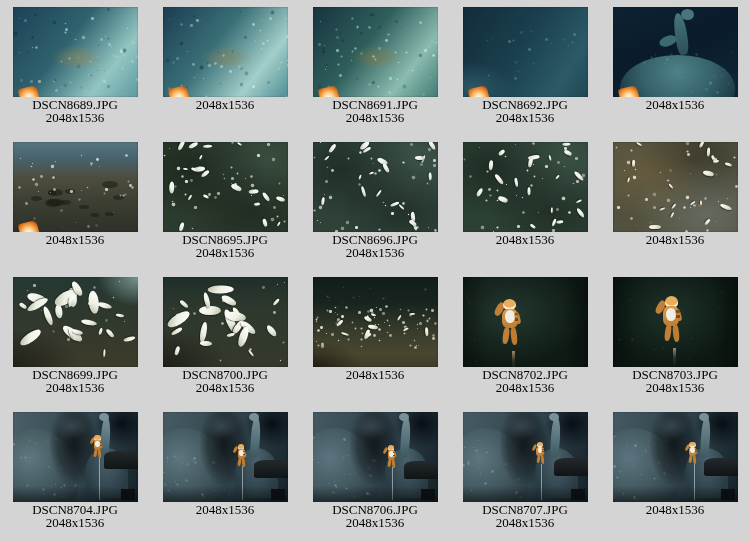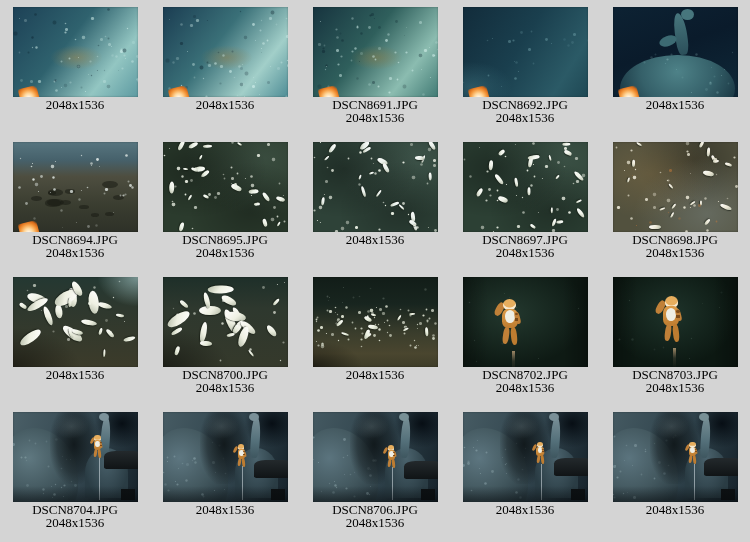--- a/index.html
+++ b/index.html
@@ -25,20 +25,21 @@
 <div class="page">
   <div class="grid" id="grid">
   <figure class="cell">
     <div class="thumb" style="background: linear-gradient(128deg, rgb(29, 65, 86) 0%, rgb(47, 98, 110) 42%, rgb(147, 198, 194) 75%, rgb(93, 154, 161) 100%);">
           <div class="art" style="left: 30%; top: 42%; width: 42%; height: 28%; background: radial-gradient(rgba(155, 133, 78, 0.5), transparent 70%);"></div>
           <div class="art" style="left: 0px; top: 0px; width: 1px; height: 1px; border-radius: 50%; background: transparent; box-shadow: rgba(214, 242, 238, 0.2) 6px 45px 0px 0.4px, rgba(214, 242, 238, 0.38) 108px 42px 0px 0.6px, rgba(214, 242, 238, 0.48) 62px 32px 0px 0.3px, rgba(214, 242, 238, 0.53) 23px 40px 0px 0.7px, rgba(214, 242, 238, 0.49) 52px 16px 0px 0.3px, rgba(214, 242, 238, 0.28) 77px 54px 0px 0.6px, rgba(214, 242, 238, 0.26) 43px 73px 0px 0px, rgba(214, 242, 238, 0.34) 75px 67px 0px 0px, rgba(214, 242, 238, 0.44) 112px 51px 0px 0.1px, rgba(214, 242, 238, 0.19) 120px 35px 0px 1.1px, rgba(214, 242, 238, 0.3) 91px 74px 0px 1.1px, rgba(214, 242, 238, 0.49) 26px 74px 0px 1.1px, rgba(214, 242, 238, 0.29) 125px 74px 0px 0.5px, rgba(214, 242, 238, 0.53) 79px 11px 0px 1.1px, rgba(214, 242, 238, 0.46) 48px 80px 0px 0px, rgba(214, 242, 238, 0.39) 119px 54px 0px 0.8px, rgba(214, 242, 238, 0.6) 108px 44px 0px 1.1px, rgba(214, 242, 238, 0.27) 57px 75px 0px 0.6px, rgba(214, 242, 238, 0.23) 12px 13px 0px 1px, rgba(214, 242, 238, 0.38) 48px 54px 0px 0.5px, rgba(214, 242, 238, 0.42) 19px 40px 0px 0.2px, rgba(214, 242, 238, 0.59) 72px 84px 0px 0.1px, rgba(214, 242, 238, 0.34) 124px 72px 0px 0.7px, rgba(214, 242, 238, 0.31) 109px 61px 0px 0.6px, rgba(214, 242, 238, 0.42) 70px 30px 0px 1.2px, rgba(214, 242, 238, 0.58) 114px 21px 0px 0.2px, rgba(214, 242, 238, 0.33) 88px 32px 0px 1px, rgba(214, 242, 238, 0.28) 111px 48px 0px 0.6px, rgba(214, 242, 238, 0.29) 18px 74px 0px 1px, rgba(214, 242, 238, 0.36) 96px 37px 0px 1px, rgba(214, 242, 238, 0.41) 6px 11px 0px 0px, rgba(214, 242, 238, 0.45) 41px 74px 0px 0.4px, rgba(214, 242, 238, 0.25) 124px 49px 0px 0.9px, rgba(214, 242, 238, 0.29) 84px 49px 0px 0.3px, rgba(214, 242, 238, 0.31) 65px 59px 0px 0.6px, rgba(214, 242, 238, 0.44) 65px 50px 0px 0.1px, rgba(214, 242, 238, 0.27) 103px 49px 0px 0.7px, rgba(214, 242, 238, 0.42) 98px 39px 0px 0.1px, rgba(214, 242, 238, 0.57) 52px 25px 0px 0.6px, rgba(214, 242, 238, 0.53) 53px 22px 0px 1px, rgba(214, 242, 238, 0.28) 92px 29px 0px 0.3px, rgba(214, 242, 238, 0.42) 43px 83px 0px 0.8px, rgba(214, 242, 238, 0.49) 56px 51px 0px 0.5px, rgba(214, 242, 238, 0.19) 8px 73px 0px 0.9px, rgba(214, 242, 238, 0.18) 99px 48px 0px 0.7px;"></div>
           <div class="art" style="left: 0px; top: 0px; width: 1px; height: 1px; border-radius: 50%; background: transparent; box-shadow: rgba(8, 28, 40, 0.21) 95px 79px 0px 1.3px, rgba(8, 28, 40, 0.4) 19px 30px 0px 0.7px, rgba(8, 28, 40, 0.29) 85px 38px 0px 0.3px, rgba(8, 28, 40, 0.17) 68px 80px 0px 0.5px, rgba(8, 28, 40, 0.17) 52px 78px 0px 1.2px, rgba(8, 28, 40, 0.27) 65px 59px 0px 1.3px, rgba(8, 28, 40, 0.31) 41px 15px 0px 1.4px, rgba(8, 28, 40, 0.31) 15px 45px 0px 0.5px, rgba(8, 28, 40, 0.37) 95px 2px 0px 0.8px, rgba(8, 28, 40, 0.2) 91px 63px 0px 0.2px, rgba(8, 28, 40, 0.33) 84px 63px 0px 0.1px, rgba(8, 28, 40, 0.28) 95px 31px 0px 0.5px, rgba(8, 28, 40, 0.35) 22px 7px 0px 0.8px, rgba(8, 28, 40, 0.37) 111px 43px 0px 1.4px, rgba(8, 28, 40, 0.32) 42px 73px 0px 0.7px, rgba(8, 28, 40, 0.37) 78px 68px 0px 0.2px, rgba(8, 28, 40, 0.32) 2px 26px 0px 1.5px, rgba(8, 28, 40, 0.15) 105px 63px 0px 0px;"></div>
           <div class="art" style="left: 5%; bottom: -3px; width: 19px; height: 13px; transform: rotate(-14deg); background: radial-gradient(at 45% 85%, rgb(255, 255, 255) 0%, rgb(255, 215, 154) 30%, rgb(245, 154, 62) 55%, rgb(217, 106, 24) 75%, rgba(217, 106, 24, 0) 90%);"></div>
         </div>
     <figcaption class="cap">
+      <div class="fn">DSCN8689.JPG</div>
       <div class="res">2048x1536</div>
     </figcaption>
   </figure>
 
   <figure class="cell">
     <div class="thumb" style="background: linear-gradient(128deg, rgb(27, 61, 82) 0%, rgb(58, 112, 120) 42%, rgb(162, 207, 201) 75%, rgb(79, 141, 150) 100%);">
           <div class="art" style="left: 30%; top: 42%; width: 42%; height: 28%; background: radial-gradient(rgba(143, 124, 74, 0.5), transparent 70%);"></div>
           <div class="art" style="left: 0px; top: 0px; width: 1px; height: 1px; border-radius: 50%; background: transparent; box-shadow: rgba(214, 242, 238, 0.22) 6px 81px 0px 0.7px, rgba(214, 242, 238, 0.57) 92px 75px 0px 0px, rgba(214, 242, 238, 0.36) 118px 55px 0px 0.5px, rgba(214, 242, 238, 0.45) 40px 71px 0px 0.2px, rgba(214, 242, 238, 0.38) 97px 23px 0px 0.5px, rgba(214, 242, 238, 0.38) 28px 18px 0px 1.1px, rgba(214, 242, 238, 0.34) 79px 57px 0px 0px, rgba(214, 242, 238, 0.5) 24px 44px 0px 0px, rgba(214, 242, 238, 0.27) 98px 13px 0px 0.2px, rgba(214, 242, 238, 0.2) 115px 61px 0px 1px, rgba(214, 242, 238, 0.42) 58px 59px 0px 1.1px, rgba(214, 242, 238, 0.37) 46px 58px 0px 1.1px, rgba(214, 242, 238, 0.39) 125px 58px 0px 1px, rgba(214, 242, 238, 0.46) 34px 13px 0px 1.1px, rgba(214, 242, 238, 0.32) 90px 70px 0px 0px, rgba(214, 242, 238, 0.19) 113px 17px 0px 0.4px, rgba(214, 242, 238, 0.6) 90px 79px 0px 1px, rgba(214, 242, 238, 0.37) 107px 59px 0px 0px, rgba(214, 242, 238, 0.27) 18px 17px 0px 0.8px, rgba(214, 242, 238, 0.58) 90px 17px 0px 0.9px, rgba(214, 242, 238, 0.24) 31px 70px 0px 0.4px, rgba(214, 242, 238, 0.58) 18px 78px 0px 0.2px, rgba(214, 242, 238, 0.49) 124px 53px 0px 0.2px, rgba(214, 242, 238, 0.44) 92px 33px 0px 0px, rgba(214, 242, 238, 0.24) 14px 51px 0px 1.1px, rgba(214, 242, 238, 0.57) 104px 33px 0px 0.4px, rgba(214, 242, 238, 0.49) 52px 56px 0px 0.8px, rgba(214, 242, 238, 0.37) 96px 87px 0px 0px, rgba(214, 242, 238, 0.4) 30px 57px 0px 0.9px, rgba(214, 242, 238, 0.55) 67px 64px 0px 0.9px, rgba(214, 242, 238, 0.23) 6px 12px 0px 0.1px, rgba(214, 242, 238, 0.3) 76px 59px 0px 0.8px, rgba(214, 242, 238, 0.33) 123px 89px 0px 0.6px, rgba(214, 242, 238, 0.4) 43px 89px 0px 0.6px, rgba(214, 242, 238, 0.43) 124px 29px 0px 1.1px, rgba(214, 242, 238, 0.29) 123px 11px 0px 0.3px, rgba(214, 242, 238, 0.36) 81px 89px 0px 0.1px, rgba(214, 242, 238, 0.24) 71px 70px 0px 0.3px, rgba(214, 242, 238, 0.53) 98px 41px 0px 0px, rgba(214, 242, 238, 0.46) 100px 36px 0px 0.8px, rgba(214, 242, 238, 0.38) 60px 48px 0px 0.7px, rgba(214, 242, 238, 0.23) 80px 77px 0px 0.5px, rgba(214, 242, 238, 0.38) 107px 11px 0px 1.1px, rgba(214, 242, 238, 0.2) 10px 55px 0px 0.7px, rgba(214, 242, 238, 0.19) 74px 88px 0px 0.3px;"></div>
           <div class="art" style="left: 0px; top: 0px; width: 1px; height: 1px; border-radius: 50%; background: transparent; box-shadow: rgba(8, 28, 40, 0.27) 78px 77px 0px 1.2px, rgba(8, 28, 40, 0.4) 38px 60px 0px 1.4px, rgba(8, 28, 40, 0.18) 57px 76px 0px 0.6px, rgba(8, 28, 40, 0.19) 23px 80px 0px 0.9px, rgba(8, 28, 40, 0.19) 105px 75px 0px 1px, rgba(8, 28, 40, 0.4) 18px 36px 0px 1.1px, rgba(8, 28, 40, 0.23) 82px 30px 0px 1.2px, rgba(8, 28, 40, 0.22) 31px 9px 0px 1px, rgba(8, 28, 40, 0.34) 77px 4px 0px 0.2px, rgba(8, 28, 40, 0.26) 69px 44px 0px 0.5px, rgba(8, 28, 40, 0.26) 55px 45px 0px 0.3px, rgba(8, 28, 40, 0.15) 78px 61px 0px 1px, rgba(8, 28, 40, 0.3) 44px 13px 0px 0.1px, rgba(8, 28, 40, 0.34) 109px 5px 0px 1.4px, rgba(8, 28, 40, 0.23) 83px 66px 0px 1.4px, rgba(8, 28, 40, 0.34) 44px 55px 0px 0.4px, rgba(8, 28, 40, 0.24) 4px 53px 0px 1.5px, rgba(8, 28, 40, 0.15) 98px 45px 0px 0px;"></div>
           <div class="art" style="left: 5%; bottom: -3px; width: 19px; height: 13px; transform: rotate(-14deg); background: radial-gradient(at 45% 85%, rgb(255, 255, 255) 0%, rgb(255, 215, 154) 30%, rgb(245, 154, 62) 55%, rgb(217, 106, 24) 75%, rgba(217, 106, 24, 0) 90%);"></div>
@@ -99,21 +100,20 @@
           <div class="art" style="left: 100.333px; top: 52.5568px; width: 11.27px; height: 5.0715px; background: rgba(25, 28, 20, 0.55); border-radius: 50%;"></div>
           <div class="art" style="left: 89.3894px; top: 38.8222px; width: 16.4701px; height: 7.41157px; background: rgba(25, 28, 20, 0.55); border-radius: 50%;"></div>
           <div class="art" style="left: 52.4351px; top: 47.2825px; width: 9.58652px; height: 4.31393px; background: rgba(25, 28, 20, 0.55); border-radius: 50%;"></div>
           <div class="art" style="left: 35.0831px; top: 49.0369px; width: 8.81175px; height: 3.96529px; background: rgba(25, 28, 20, 0.55); border-radius: 50%;"></div>
           <div class="art" style="left: 66.8615px; top: 62.8701px; width: 9.32658px; height: 4.19696px; background: rgba(25, 28, 20, 0.55); border-radius: 50%;"></div>
           <div class="art" style="left: 0px; top: 0px; width: 1px; height: 1px; border-radius: 50%; background: transparent; box-shadow: rgba(235, 242, 238, 0.41) 91px 51px 0px 0.5px, rgba(235, 242, 238, 0.71) 41px 47px 0px 0.8px, rgba(235, 242, 238, 0.55) 6px 45px 0px 0.8px, rgba(235, 242, 238, 0.62) 119px 45px 0px 0.7px, rgba(235, 242, 238, 0.84) 84px 17px 0px 0.9px, rgba(235, 242, 238, 0.85) 19px 21px 0px 0px, rgba(235, 242, 238, 0.38) 86px 24px 0px 0.1px, rgba(235, 242, 238, 0.84) 20px 37px 0px 0.7px, rgba(235, 242, 238, 0.53) 68px 48px 0px 0.1px, rgba(235, 242, 238, 0.68) 39px 24px 0px 1.2px, rgba(235, 242, 238, 0.77) 18px 24px 0px 0.3px, rgba(235, 242, 238, 0.57) 78px 23px 0px 0.1px, rgba(235, 242, 238, 0.79) 40px 35px 0px 0.7px, rgba(235, 242, 238, 0.46) 115px 39px 0px 0.5px, rgba(235, 242, 238, 0.77) 25px 49px 0px 0px, rgba(235, 242, 238, 0.56) 28px 34px 0px 0.9px, rgba(235, 242, 238, 0.73) 58px 49px 0px 1.1px, rgba(235, 242, 238, 0.44) 23px 42px 0px 1.2px, rgba(235, 242, 238, 0.54) 37px 50px 0px 0.1px, rgba(235, 242, 238, 0.64) 74px 45px 0px 0.3px, rgba(235, 242, 238, 0.65) 68px 13px 0px 0.2px, rgba(235, 242, 238, 0.52) 7px 16px 0px 0.2px, rgba(235, 242, 238, 0.77) 93px 47px 0px 1.1px, rgba(235, 242, 238, 0.37) 112px 52px 0px 0.6px, rgba(235, 242, 238, 0.64) 110px 53px 0px 0.6px, rgba(235, 242, 238, 0.75) 117px 43px 0px 0.9px, rgba(235, 242, 238, 0.74) 113px 13px 0px 0.8px, rgba(235, 242, 238, 0.49) 107px 53px 0px 0.4px, rgba(235, 242, 238, 0.57) 78px 21px 0px 0.8px, rgba(235, 242, 238, 0.62) 42px 19px 0px 0.1px;"></div>
           <div class="art" style="left: 0px; top: 0px; width: 1px; height: 1px; border-radius: 50%; background: transparent; box-shadow: rgba(235, 242, 238, 0.2) 49px 85px 0px 0px, rgba(235, 242, 238, 0.32) 48px 68px 0px 0.7px, rgba(235, 242, 238, 0.31) 100px 70px 0px 0.1px, rgba(235, 242, 238, 0.34) 66px 57px 0px 0.7px, rgba(235, 242, 238, 0.23) 21px 76px 0px 0.7px, rgba(235, 242, 238, 0.22) 83px 83px 0px 0.7px, rgba(235, 242, 238, 0.35) 19px 81px 0px 0.4px, rgba(235, 242, 238, 0.5) 13px 61px 0px 0.9px, rgba(235, 242, 238, 0.32) 63px 80px 0px 0.1px, rgba(235, 242, 238, 0.35) 75px 84px 0px 0.9px;"></div>
           <div class="art" style="left: 5%; bottom: -3px; width: 19px; height: 13px; transform: rotate(-14deg); background: radial-gradient(at 45% 85%, rgb(255, 255, 255) 0%, rgb(255, 215, 154) 30%, rgb(245, 154, 62) 55%, rgb(217, 106, 24) 75%, rgba(217, 106, 24, 0) 90%);"></div>
         </div>
     <figcaption class="cap">
-      <div class="fn">DSCN8694.JPG</div>
       <div class="res">2048x1536</div>
     </figcaption>
   </figure>
 
   <figure class="cell">
     <div class="thumb" style="background: radial-gradient(at 25% 30%, rgba(0, 0, 0, 0.3), transparent 55%), radial-gradient(at 70% 75%, rgba(0, 0, 0, 0.25), transparent 50%), radial-gradient(at 82% 18%, rgba(120, 150, 140, 0.18), transparent 55%), rgb(43, 59, 45);">
           <div class="art" style="left: 20.8851px; top: 26.1698px; width: 5.00422px; height: 2px; background: linear-gradient(130deg, rgb(255, 255, 255) 0%, rgb(236, 242, 230) 55%, rgb(179, 186, 166) 100%); border-radius: 50%; transform: rotate(4deg); box-shadow: rgba(15, 20, 12, 0.55) 0px 1px 1px;"></div>
           <div class="art" style="left: 31.3471px; top: 25.3222px; width: 11.019px; height: 4.59422px; background: linear-gradient(130deg, rgb(255, 255, 255) 0%, rgb(236, 242, 230) 55%, rgb(179, 186, 166) 100%); border-radius: 50%; transform: rotate(174deg); box-shadow: rgba(15, 20, 12, 0.55) 0px 1px 1px;"></div>
           <div class="art" style="left: 113.198px; top: 54.8179px; width: 8.70762px; height: 4.34435px; background: linear-gradient(130deg, rgb(255, 255, 255) 0%, rgb(236, 242, 230) 55%, rgb(179, 186, 166) 100%); border-radius: 50%; transform: rotate(20deg); box-shadow: rgba(15, 20, 12, 0.55) 0px 1px 1px;"></div>
           <div class="art" style="left: 68.1674px; top: 43.3048px; width: 10.5084px; height: 4.51095px; background: linear-gradient(130deg, rgb(255, 255, 255) 0%, rgb(236, 242, 230) 55%, rgb(179, 186, 166) 100%); border-radius: 50%; transform: rotate(26deg); box-shadow: rgba(15, 20, 12, 0.55) 0px 1px 1px;"></div>
@@ -159,20 +159,21 @@
           <div class="art" style="left: 113.217px; top: 33.3894px; width: 8.28964px; height: 3.08837px; background: linear-gradient(130deg, rgb(255, 255, 255) 0%, rgb(233, 240, 234) 55%, rgb(179, 186, 166) 100%); border-radius: 50%; transform: rotate(88deg); box-shadow: rgba(15, 20, 12, 0.55) 0px 1px 1px;"></div>
           <div class="art" style="left: 44.0678px; top: 34.4394px; width: 5.43557px; height: 2.48401px; background: linear-gradient(130deg, rgb(255, 255, 255) 0%, rgb(233, 240, 234) 55%, rgb(179, 186, 166) 100%); border-radius: 50%; transform: rotate(111deg); box-shadow: rgba(15, 20, 12, 0.55) 0px 1px 1px;"></div>
           <div class="art" style="left: 46.8499px; top: 1.09752px; width: 11.0986px; height: 5.0762px; background: linear-gradient(130deg, rgb(255, 255, 255) 0%, rgb(233, 240, 234) 55%, rgb(179, 186, 166) 100%); border-radius: 50%; transform: rotate(140deg); box-shadow: rgba(15, 20, 12, 0.55) 0px 1px 1px;"></div>
           <div class="art" style="left: 45.5811px; top: 48.3607px; width: 10.9355px; height: 3.13928px; background: linear-gradient(130deg, rgb(255, 255, 255) 0%, rgb(233, 240, 234) 55%, rgb(179, 186, 166) 100%); border-radius: 50%; transform: rotate(73deg); box-shadow: rgba(15, 20, 12, 0.55) 0px 1px 1px;"></div>
           <div class="art" style="left: 96.1694px; top: 78.8499px; width: 7.79875px; height: 3.53522px; background: linear-gradient(130deg, rgb(255, 255, 255) 0%, rgb(233, 240, 234) 55%, rgb(179, 186, 166) 100%); border-radius: 50%; transform: rotate(34deg); box-shadow: rgba(15, 20, 12, 0.55) 0px 1px 1px;"></div>
           <div class="art" style="left: 102.274px; top: 13.9175px; width: 8.64805px; height: 4.24092px; background: linear-gradient(130deg, rgb(255, 255, 255) 0%, rgb(233, 240, 234) 55%, rgb(179, 186, 166) 100%); border-radius: 50%; transform: rotate(3deg); box-shadow: rgba(15, 20, 12, 0.55) 0px 1px 1px;"></div>
           <div class="art" style="left: 6.08767px; top: 57.9534px; width: 8.12464px; height: 2.74518px; background: linear-gradient(130deg, rgb(255, 255, 255) 0%, rgb(233, 240, 234) 55%, rgb(179, 186, 166) 100%); border-radius: 50%; transform: rotate(99deg); box-shadow: rgba(15, 20, 12, 0.55) 0px 1px 1px;"></div>
           <div class="art" style="left: 0px; top: 0px; width: 1px; height: 1px; border-radius: 50%; background: transparent; box-shadow: rgba(235, 240, 228, 0.78) 35px 16px 0px 0.4px, rgba(235, 240, 228, 0.9) 66px 28px 0px 0.8px, rgba(235, 240, 228, 0.87) 4px 78px 0px 0.1px, rgba(235, 240, 228, 0.45) 100px 35px 0px 1.3px, rgba(235, 240, 228, 0.66) 7px 65px 0px 1.2px, rgba(235, 240, 228, 0.65) 1px 15px 0px 0.3px, rgba(235, 240, 228, 0.46) 46px 42px 0px 0.7px, rgba(235, 240, 228, 0.61) 115px 85px 0px 0.1px, rgba(235, 240, 228, 0.47) 29px 86px 0px 1.2px, rgba(235, 240, 228, 0.63) 122px 88px 0px 0.9px, rgba(235, 240, 228, 0.42) 116px 7px 0px 1.2px, rgba(235, 240, 228, 0.79) 66px 87px 0px 0.6px, rgba(235, 240, 228, 0.72) 23px 89px 0px 1.1px, rgba(235, 240, 228, 0.61) 11px 52px 0px 0.1px, rgba(235, 240, 228, 0.77) 19px 28px 0px 0.9px, rgba(235, 240, 228, 0.89) 101px 83px 0px 0.3px, rgba(235, 240, 228, 0.67) 62px 31px 0px 0.7px, rgba(235, 240, 228, 0.92) 47px 10px 0px 0.7px, rgba(235, 240, 228, 0.48) 14px 25px 0px 0.3px, rgba(235, 240, 228, 0.44) 34px 80px 0px 1.2px, rgba(235, 240, 228, 0.94) 95px 72px 0px 0.2px, rgba(235, 240, 228, 0.94) 43px 85px 0px 1px, rgba(235, 240, 228, 0.69) 1px 68px 0px 0.6px, rgba(235, 240, 228, 0.77) 104px 85px 0px 0.7px, rgba(235, 240, 228, 0.72) 90px 61px 0px 0.9px, rgba(235, 240, 228, 0.94) 79px 71px 0px 1.1px, rgba(235, 240, 228, 0.55) 114px 41px 0px 0.4px, rgba(235, 240, 228, 0.48) 13px 39px 0px 1px, rgba(235, 240, 228, 0.94) 90px 20px 0px 0.6px, rgba(235, 240, 228, 0.77) 58px 16px 0px 0.4px, rgba(235, 240, 228, 0.81) 121px 18px 0px 1px, rgba(235, 240, 228, 0.41) 98px 2px 0px 1px, rgba(235, 240, 228, 0.58) 70px 60px 0px 0.3px, rgba(235, 240, 228, 0.44) 108px 22px 0px 0.8px, rgba(235, 240, 228, 0.56) 121px 23px 0px 1px, rgba(235, 240, 228, 0.94) 72px 63px 0px 0.2px, rgba(235, 240, 228, 0.68) 17px 55px 0px 1.2px, rgba(235, 240, 228, 0.44) 60px 21px 0px 0.1px, rgba(235, 240, 228, 0.82) 7px 0px 0px 0.1px, rgba(235, 240, 228, 0.73) 7px 80px 0px 0.1px;"></div>
         </div>
     <figcaption class="cap">
+      <div class="fn">DSCN8696.JPG</div>
       <div class="res">2048x1536</div>
     </figcaption>
   </figure>
 
   <figure class="cell">
     <div class="thumb" style="background: radial-gradient(at 25% 30%, rgba(0, 0, 0, 0.3), transparent 55%), radial-gradient(at 70% 75%, rgba(0, 0, 0, 0.25), transparent 50%), radial-gradient(at 82% 18%, rgba(120, 150, 140, 0.18), transparent 55%), rgb(44, 64, 52);">
           <div class="art" style="left: 92.5666px; top: 33.6469px; width: 5.00542px; height: 2px; background: linear-gradient(130deg, rgb(255, 255, 255) 0%, rgb(238, 242, 232) 55%, rgb(179, 186, 166) 100%); border-radius: 50%; transform: rotate(133deg); box-shadow: rgba(15, 20, 12, 0.55) 0px 1px 1px;"></div>
           <div class="art" style="left: 23.8748px; top: 20.7285px; width: 9.73872px; height: 4.13537px; background: linear-gradient(130deg, rgb(255, 255, 255) 0%, rgb(238, 242, 232) 55%, rgb(179, 186, 166) 100%); border-radius: 50%; transform: rotate(96deg); box-shadow: rgba(15, 20, 12, 0.55) 0px 1px 1px;"></div>
           <div class="art" style="left: 30.5405px; top: 34.9945px; width: 11.7669px; height: 4.38776px; background: linear-gradient(130deg, rgb(255, 255, 255) 0%, rgb(238, 242, 232) 55%, rgb(179, 186, 166) 100%); border-radius: 50%; transform: rotate(52deg); box-shadow: rgba(15, 20, 12, 0.55) 0px 1px 1px;"></div>
           <div class="art" style="left: 87.6439px; top: 79.3348px; width: 8.08223px; height: 3.05212px; background: linear-gradient(130deg, rgb(255, 255, 255) 0%, rgb(238, 242, 232) 55%, rgb(179, 186, 166) 100%); border-radius: 50%; transform: rotate(111deg); box-shadow: rgba(15, 20, 12, 0.55) 0px 1px 1px;"></div>
@@ -188,21 +189,20 @@
           <div class="art" style="left: 112.994px; top: 68.6131px; width: 11.3258px; height: 4.03911px; background: linear-gradient(130deg, rgb(255, 255, 255) 0%, rgb(238, 242, 232) 55%, rgb(179, 186, 166) 100%); border-radius: 50%; transform: rotate(54deg); box-shadow: rgba(15, 20, 12, 0.55) 0px 1px 1px;"></div>
           <div class="art" style="left: 49.5763px; top: 38.7443px; width: 8.99002px; height: 2.57668px; background: linear-gradient(130deg, rgb(255, 255, 255) 0%, rgb(238, 242, 232) 55%, rgb(179, 186, 166) 100%); border-radius: 50%; transform: rotate(80deg); box-shadow: rgba(15, 20, 12, 0.55) 0px 1px 1px;"></div>
           <div class="art" style="left: 110.206px; top: 32.2847px; width: 11.861px; height: 3.73079px; background: linear-gradient(130deg, rgb(255, 255, 255) 0%, rgb(238, 242, 232) 55%, rgb(179, 186, 166) 100%); border-radius: 50%; transform: rotate(45deg); box-shadow: rgba(15, 20, 12, 0.55) 0px 1px 1px;"></div>
           <div class="art" style="left: 65.6538px; top: 13.0058px; width: 11.6774px; height: 4.32598px; background: linear-gradient(130deg, rgb(255, 255, 255) 0%, rgb(238, 242, 232) 55%, rgb(179, 186, 166) 100%); border-radius: 50%; transform: rotate(172deg); box-shadow: rgba(15, 20, 12, 0.55) 0px 1px 1px;"></div>
           <div class="art" style="left: 93.8156px; top: 78.3561px; width: 7.27359px; height: 3.45474px; background: linear-gradient(130deg, rgb(255, 255, 255) 0%, rgb(238, 242, 232) 55%, rgb(179, 186, 166) 100%); border-radius: 50%; transform: rotate(174deg); box-shadow: rgba(15, 20, 12, 0.55) 0px 1px 1px;"></div>
           <div class="art" style="left: 86.3086px; top: 67.4072px; width: 5.60405px; height: 2px; background: linear-gradient(130deg, rgb(255, 255, 255) 0%, rgb(238, 242, 232) 55%, rgb(179, 186, 166) 100%); border-radius: 50%; transform: rotate(93deg); box-shadow: rgba(15, 20, 12, 0.55) 0px 1px 1px;"></div>
           <div class="art" style="left: 35.5986px; top: 54.8475px; width: 10.2652px; height: 4.6719px; background: linear-gradient(130deg, rgb(255, 255, 255) 0%, rgb(238, 242, 232) 55%, rgb(179, 186, 166) 100%); border-radius: 50%; transform: rotate(22deg); box-shadow: rgba(15, 20, 12, 0.55) 0px 1px 1px;"></div>
           <div class="art" style="left: 0px; top: 0px; width: 1px; height: 1px; border-radius: 50%; background: transparent; box-shadow: rgba(235, 240, 228, 0.76) 24px 29px 0px 0.6px, rgba(235, 240, 228, 0.55) 27px 53px 0px 0.6px, rgba(235, 240, 228, 0.44) 114px 31px 0px 0.8px, rgba(235, 240, 228, 0.6) 113px 16px 0px 1.1px, rgba(235, 240, 228, 0.9) 102px 6px 0px 1px, rgba(235, 240, 228, 0.41) 1px 17px 0px 0.4px, rgba(235, 240, 228, 0.81) 83px 24px 0px 1.1px, rgba(235, 240, 228, 0.7) 114px 39px 0px 1.1px, rgba(235, 240, 228, 0.61) 110px 41px 0px 0.3px, rgba(235, 240, 228, 0.79) 59px 55px 0px 0.2px, rgba(235, 240, 228, 0.77) 53px 53px 0px 0.1px, rgba(235, 240, 228, 0.91) 43px 42px 0px 0.1px, rgba(235, 240, 228, 0.48) 120px 33px 0px 1.2px, rgba(235, 240, 228, 0.56) 60px 70px 0px 0.8px, rgba(235, 240, 228, 0.68) 68px 43px 0px 0.7px, rgba(235, 240, 228, 0.47) 67px 15px 0px 0.7px, rgba(235, 240, 228, 0.43) 101px 24px 0px 0.3px, rgba(235, 240, 228, 0.77) 100px 56px 0px 1.3px, rgba(235, 240, 228, 0.49) 16px 5px 0px 0px, rgba(235, 240, 228, 0.44) 7px 34px 0px 0.7px, rgba(235, 240, 228, 0.53) 75px 70px 0px 0.1px, rgba(235, 240, 228, 0.94) 64px 28px 0px 0.4px, rgba(235, 240, 228, 0.45) 95px 20px 0px 0.9px, rgba(235, 240, 228, 0.82) 55px 84px 0px 1.1px, rgba(235, 240, 228, 0.75) 23px 58px 0px 0.6px, rgba(235, 240, 228, 0.67) 26px 47px 0px 0.9px, rgba(235, 240, 228, 0.91) 34px 58px 0px 0.3px, rgba(235, 240, 228, 0.83) 30px 89px 0px 0.1px, rgba(235, 240, 228, 0.87) 70px 22px 0px 0.1px, rgba(235, 240, 228, 0.89) 34px 85px 0px 0.6px, rgba(235, 240, 228, 0.65) 90px 88px 0px 1.1px, rgba(235, 240, 228, 0.69) 79px 36px 0px 0.1px, rgba(235, 240, 228, 0.46) 94px 67px 0px 0.9px, rgba(235, 240, 228, 0.92) 106px 70px 0px 0.8px, rgba(235, 240, 228, 0.92) 42px 14px 0px 0.3px, rgba(235, 240, 228, 0.87) 34px 48px 0px 0.4px, rgba(235, 240, 228, 0.51) 19px 85px 0px 1.2px, rgba(235, 240, 228, 0.45) 52px 2px 0px 0.1px, rgba(235, 240, 228, 0.6) 70px 1px 0px 0.8px, rgba(235, 240, 228, 0.84) 71px 34px 0px 0.4px;"></div>
         </div>
     <figcaption class="cap">
-      <div class="fn">DSCN8697.JPG</div>
       <div class="res">2048x1536</div>
     </figcaption>
   </figure>
 
   <figure class="cell">
     <div class="thumb" style="background: radial-gradient(at 30% 35%, rgba(150, 120, 70, 0.3), transparent 55%), radial-gradient(at 75% 80%, rgba(150, 170, 180, 0.28), transparent 55%), radial-gradient(at 65% 20%, rgba(0, 0, 0, 0.3), transparent 50%), rgb(82, 81, 62);">
           <div class="art" style="left: 13.4073px; top: 37.3854px; width: 5.00603px; height: 2px; background: linear-gradient(130deg, rgb(255, 255, 255) 0%, rgb(236, 232, 214) 55%, rgb(179, 186, 166) 100%); border-radius: 50%; transform: rotate(108deg); box-shadow: rgba(15, 20, 12, 0.55) 0px 1px 1px;"></div>
           <div class="art" style="left: 77.6387px; top: 59.8317px; width: 5.59857px; height: 2px; background: linear-gradient(130deg, rgb(255, 255, 255) 0%, rgb(236, 232, 214) 55%, rgb(179, 186, 166) 100%); border-radius: 50%; transform: rotate(146deg); box-shadow: rgba(15, 20, 12, 0.55) 0px 1px 1px;"></div>
           <div class="art" style="left: 46.7116px; top: 66.4828px; width: 6.2966px; height: 2px; background: linear-gradient(130deg, rgb(255, 255, 255) 0%, rgb(236, 232, 214) 55%, rgb(179, 186, 166) 100%); border-radius: 50%; transform: rotate(158deg); box-shadow: rgba(15, 20, 12, 0.55) 0px 1px 1px;"></div>
           <div class="art" style="left: 97.3821px; top: 14.5497px; width: 6.86915px; height: 3.17228px; background: linear-gradient(130deg, rgb(255, 255, 255) 0%, rgb(236, 232, 214) 55%, rgb(179, 186, 166) 100%); border-radius: 50%; transform: rotate(63deg); box-shadow: rgba(15, 20, 12, 0.55) 0px 1px 1px;"></div>
@@ -217,21 +217,20 @@
           <div class="art" style="left: 91.0933px; top: 7.75203px; width: 8.58288px; height: 3.34264px; background: linear-gradient(130deg, rgb(255, 255, 255) 0%, rgb(236, 232, 214) 55%, rgb(179, 186, 166) 100%); border-radius: 50%; transform: rotate(95deg); box-shadow: rgba(15, 20, 12, 0.55) 0px 1px 1px;"></div>
           <div class="art" style="left: 112.771px; top: 21.0368px; width: 7.36205px; height: 2.50823px; background: linear-gradient(130deg, rgb(255, 255, 255) 0%, rgb(236, 232, 214) 55%, rgb(179, 186, 166) 100%); border-radius: 50%; transform: rotate(20deg); box-shadow: rgba(15, 20, 12, 0.55) 0px 1px 1px;"></div>
           <div class="art" style="left: 55.0848px; top: 43.0493px; width: 5.54446px; height: 2px; background: linear-gradient(130deg, rgb(255, 255, 255) 0%, rgb(236, 232, 214) 55%, rgb(179, 186, 166) 100%); border-radius: 50%; transform: rotate(48deg); box-shadow: rgba(15, 20, 12, 0.55) 0px 1px 1px;"></div>
           <div class="art" style="left: 58.5624px; top: 63.4719px; width: 5.62329px; height: 2.20272px; background: linear-gradient(130deg, rgb(255, 255, 255) 0%, rgb(236, 232, 214) 55%, rgb(179, 186, 166) 100%); border-radius: 50%; transform: rotate(130deg); box-shadow: rgba(15, 20, 12, 0.55) 0px 1px 1px;"></div>
           <div class="art" style="left: 85.7264px; top: 60.4509px; width: 5.41932px; height: 2.45952px; background: linear-gradient(130deg, rgb(255, 255, 255) 0%, rgb(236, 232, 214) 55%, rgb(179, 186, 166) 100%); border-radius: 50%; transform: rotate(91deg); box-shadow: rgba(15, 20, 12, 0.55) 0px 1px 1px;"></div>
           <div class="art" style="left: 91.4618px; top: 77.8624px; width: 6.74843px; height: 3.3515px; background: linear-gradient(130deg, rgb(255, 255, 255) 0%, rgb(236, 232, 214) 55%, rgb(179, 186, 166) 100%); border-radius: 50%; transform: rotate(133deg); box-shadow: rgba(15, 20, 12, 0.55) 0px 1px 1px;"></div>
           <div class="art" style="left: 0px; top: 0px; width: 1px; height: 1px; border-radius: 50%; background: transparent; box-shadow: rgba(236, 232, 214, 0.6) 81px 63px 0px 0.8px, rgba(236, 232, 214, 0.66) 3px 5px 0px 0.4px, rgba(236, 232, 214, 0.61) 78px 62px 0px 0.1px, rgba(236, 232, 214, 0.84) 74px 55px 0px 1.2px, rgba(236, 232, 214, 0.81) 33px 57px 0px 1px, rgba(236, 232, 214, 0.89) 11px 28px 0px 0px, rgba(236, 232, 214, 0.57) 92px 56px 0px 0.7px, rgba(236, 232, 214, 0.46) 77px 31px 0px 0px, rgba(236, 232, 214, 0.39) 41px 52px 0px 1.2px, rgba(236, 232, 214, 0.86) 21px 35px 0px 1.2px, rgba(236, 232, 214, 0.87) 71px 65px 0px 0.7px, rgba(236, 232, 214, 0.48) 55px 58px 0px 1.3px, rgba(236, 232, 214, 0.4) 74px 1px 0px 1.2px, rgba(236, 232, 214, 0.88) 22px 27px 0px 0.2px, rgba(236, 232, 214, 0.76) 75px 12px 0px 1px, rgba(236, 232, 214, 0.89) 5px 65px 0px 1.1px, rgba(236, 232, 214, 0.7) 15px 20px 0px 1.2px, rgba(236, 232, 214, 0.57) 47px 30px 0px 0.3px, rgba(236, 232, 214, 0.45) 103px 32px 0px 0.2px, rgba(236, 232, 214, 0.42) 114px 56px 0px 0.3px, rgba(236, 232, 214, 0.81) 54px 38px 0px 0.2px, rgba(236, 232, 214, 0.82) 102px 17px 0px 1.1px, rgba(236, 232, 214, 0.76) 18px 8px 0px 0.6px, rgba(236, 232, 214, 0.72) 123px 44px 0px 0.9px, rgba(236, 232, 214, 0.73) 94px 88px 0px 0.7px, rgba(236, 232, 214, 0.86) 105px 59px 0px 0.1px, rgba(236, 232, 214, 0.68) 18px 76px 0px 0.8px, rgba(236, 232, 214, 0.48) 41px 65px 0px 1px, rgba(236, 232, 214, 0.8) 73px 89px 0px 0.8px, rgba(236, 232, 214, 0.65) 15px 53px 0px 0.5px, rgba(236, 232, 214, 0.5) 55px 38px 0px 0.5px, rgba(236, 232, 214, 0.75) 77px 65px 0px 0.1px, rgba(236, 232, 214, 0.76) 74px 9px 0px 0.6px, rgba(236, 232, 214, 0.78) 121px 15px 0px 0.6px;"></div>
           <div class="art" style="left: 0px; top: 0px; width: 1px; height: 1px; border-radius: 50%; background: transparent; box-shadow: rgba(190, 120, 60, 0.55) 57px 28px 0px 1px, rgba(190, 120, 60, 0.39) 37px 80px 0px 0.8px, rgba(190, 120, 60, 0.32) 66px 76px 0px 0.7px, rgba(190, 120, 60, 0.41) 86px 63px 0px 1px, rgba(190, 120, 60, 0.38) 55px 70px 0px 0.2px, rgba(190, 120, 60, 0.54) 103px 79px 0px 0.4px, rgba(190, 120, 60, 0.3) 19px 33px 0px 0.1px, rgba(190, 120, 60, 0.56) 23px 83px 0px 0.1px;"></div>
         </div>
     <figcaption class="cap">
-      <div class="fn">DSCN8698.JPG</div>
       <div class="res">2048x1536</div>
     </figcaption>
   </figure>
 
   <figure class="cell">
     <div class="thumb" style="background: linear-gradient(rgb(36, 56, 50) 0%, rgb(46, 56, 46) 35%, rgb(60, 59, 42) 100%);">
           <div class="art" style="left: 0px; bottom: 0px; width: 55%; height: 45%; background: radial-gradient(at 0% 100%, rgba(0, 0, 0, 0.45), transparent 70%);"></div>
           <div class="art" style="left: 39.9713px; top: 31.338px; width: 14.0114px; height: 6.74697px; background: linear-gradient(130deg, rgb(255, 255, 255) 0%, rgb(238, 240, 226) 55%, rgb(179, 186, 166) 100%); border-radius: 50%; transform: rotate(83deg); box-shadow: rgba(15, 20, 12, 0.55) 0px 1px 1px;"></div>
           <div class="art" style="left: 14.9802px; top: 16.6704px; width: 19.9287px; height: 8.61575px; background: linear-gradient(130deg, rgb(255, 255, 255) 0%, rgb(238, 240, 226) 55%, rgb(179, 186, 166) 100%); border-radius: 50%; transform: rotate(17deg); box-shadow: rgba(15, 20, 12, 0.55) 0px 1px 1px;"></div>
           <div class="art" style="left: 50.3456px; top: 16.1048px; width: 18.845px; height: 8.79806px; background: linear-gradient(130deg, rgb(255, 255, 255) 0%, rgb(238, 240, 226) 55%, rgb(179, 186, 166) 100%); border-radius: 50%; transform: rotate(84deg); box-shadow: rgba(15, 20, 12, 0.55) 0px 1px 1px;"></div>
@@ -250,20 +249,21 @@
           <div class="art" style="left: 6.76823px; top: 26.7654px; width: 8.38561px; height: 3.9319px; background: linear-gradient(130deg, rgb(255, 255, 255) 0%, rgb(232, 236, 220) 55%, rgb(179, 186, 166) 100%); border-radius: 50%; transform: rotate(35deg); box-shadow: rgba(15, 20, 12, 0.55) 0px 1px 1px;"></div>
           <div class="art" style="left: 103.499px; top: 36.5492px; width: 8.16125px; height: 2.58896px; background: linear-gradient(130deg, rgb(255, 255, 255) 0%, rgb(232, 236, 220) 55%, rgb(179, 186, 166) 100%); border-radius: 50%; transform: rotate(10deg); box-shadow: rgba(15, 20, 12, 0.55) 0px 1px 1px;"></div>
           <div class="art" style="left: 87.1708px; top: 75.1855px; width: 8.22327px; height: 2.45297px; background: linear-gradient(130deg, rgb(255, 255, 255) 0%, rgb(232, 236, 220) 55%, rgb(179, 186, 166) 100%); border-radius: 50%; transform: rotate(93deg); box-shadow: rgba(15, 20, 12, 0.55) 0px 1px 1px;"></div>
           <div class="art" style="left: 53.1951px; top: 24.4944px; width: 8.51606px; height: 2.50617px; background: linear-gradient(130deg, rgb(255, 255, 255) 0%, rgb(232, 236, 220) 55%, rgb(179, 186, 166) 100%); border-radius: 50%; transform: rotate(94deg); box-shadow: rgba(15, 20, 12, 0.55) 0px 1px 1px;"></div>
           <div class="art" style="left: 92.5636px; top: 53.9483px; width: 9.54638px; height: 4.48289px; background: linear-gradient(130deg, rgb(255, 255, 255) 0%, rgb(232, 236, 220) 55%, rgb(179, 186, 166) 100%); border-radius: 50%; transform: rotate(47deg); box-shadow: rgba(15, 20, 12, 0.55) 0px 1px 1px;"></div>
           <div class="art" style="left: 84.6784px; top: 53.3523px; width: 7.09647px; height: 2.95185px; background: linear-gradient(130deg, rgb(255, 255, 255) 0%, rgb(232, 236, 220) 55%, rgb(179, 186, 166) 100%); border-radius: 50%; transform: rotate(108deg); box-shadow: rgba(15, 20, 12, 0.55) 0px 1px 1px;"></div>
           <div class="art" style="left: 0px; top: 0px; width: 1px; height: 1px; border-radius: 50%; background: transparent; box-shadow: rgba(238, 242, 230, 0.63) 21px 8px 0px 1.1px, rgba(238, 242, 230, 0.35) 40px 54px 0px 0.6px, rgba(238, 242, 230, 0.47) 97px 55px 0px 1px, rgba(238, 242, 230, 0.3) 93px 43px 0px 0.9px, rgba(238, 242, 230, 0.43) 28px 33px 0px 0.1px, rgba(238, 242, 230, 0.74) 111px 44px 0px 0px, rgba(238, 242, 230, 0.4) 53px 29px 0px 1px, rgba(238, 242, 230, 0.53) 55px 62px 0px 1px, rgba(238, 242, 230, 0.5) 106px 4px 0px 0.3px, rgba(238, 242, 230, 0.79) 76px 26px 0px 1px, rgba(238, 242, 230, 0.55) 58px 14px 0px 0.4px, rgba(238, 242, 230, 0.42) 14px 13px 0px 0.3px, rgba(238, 242, 230, 0.47) 21px 57px 0px 0.2px, rgba(238, 242, 230, 0.79) 100px 20px 0px 0.2px, rgba(238, 242, 230, 0.52) 81px 10px 0px 0.7px;"></div>
           <div class="art" style="right: 0px; top: 0px; width: 32%; height: 32%; background: radial-gradient(at 100% 0%, rgba(190, 225, 225, 0.55), transparent 72%);"></div>
         </div>
     <figcaption class="cap">
+      <div class="fn">DSCN8699.JPG</div>
       <div class="res">2048x1536</div>
     </figcaption>
   </figure>
 
   <figure class="cell">
     <div class="thumb" style="background: linear-gradient(rgb(30, 47, 41) 0%, rgb(46, 56, 46) 35%, rgb(53, 57, 43) 100%);">
           <div class="art" style="left: 0px; bottom: 0px; width: 55%; height: 45%; background: radial-gradient(at 0% 100%, rgba(0, 0, 0, 0.45), transparent 70%);"></div>
           <div class="art" style="left: 67.2415px; top: 33.5323px; width: 14.0124px; height: 5.04246px; background: linear-gradient(130deg, rgb(255, 255, 255) 0%, rgb(238, 240, 226) 55%, rgb(179, 186, 166) 100%); border-radius: 50%; transform: rotate(58deg); box-shadow: rgba(15, 20, 12, 0.55) 0px 1px 1px;"></div>
           <div class="art" style="left: 55.8875px; top: 39.6223px; width: 24.8314px; height: 8.09938px; background: linear-gradient(130deg, rgb(255, 255, 255) 0%, rgb(238, 240, 226) 55%, rgb(179, 186, 166) 100%); border-radius: 50%; transform: rotate(68deg); box-shadow: rgba(15, 20, 12, 0.55) 0px 1px 1px;"></div>
           <div class="art" style="left: 62.6497px; top: 34.587px; width: 21.4673px; height: 8.6696px; background: linear-gradient(130deg, rgb(255, 255, 255) 0%, rgb(238, 240, 226) 55%, rgb(179, 186, 166) 100%); border-radius: 50%; transform: rotate(10deg); box-shadow: rgba(15, 20, 12, 0.55) 0px 1px 1px;"></div>
@@ -475,20 +475,21 @@
             <div class="art" style="left: 3.1px; top: 5.58px; width: 4.96px; height: 6.2px; background: rgb(238, 238, 228); border-radius: 50%;"></div>
             <div class="art" style="left: 8.06px; top: 6.2px; width: 2.48px; height: 5.58px; background: rgb(192, 128, 56); border-radius: 40%; transform: rotate(-15deg);"></div>
             <div class="art" style="left: 7.75px; top: 6.82px; width: 1.86px; height: 1.24px; background: rgb(122, 74, 26); border-radius: 50%;"></div>
             <div class="art" style="left: 7.75px; top: 9.3px; width: 1.86px; height: 1.24px; background: rgb(122, 74, 26);"></div>
             <div class="art" style="left: 2.48px; top: 13.64px; width: 2.79px; height: 8.06px; background: rgb(192, 128, 56); border-radius: 40%; transform: rotate(8deg);"></div>
             <div class="art" style="left: 6.2px; top: 13.64px; width: 2.79px; height: 8.68px; background: rgb(189, 124, 48); border-radius: 40%; transform: rotate(-6deg);"></div>
           </div>
           <div class="art" style="left: 0px; bottom: 0px; width: 100%; height: 18%; background: linear-gradient(transparent, rgba(5, 8, 10, 0.5));"></div>
         </div>
     <figcaption class="cap">
+      <div class="fn">DSCN8707.JPG</div>
       <div class="res">2048x1536</div>
     </figcaption>
   </figure>
 
   <figure class="cell">
     <div class="thumb" style="background: linear-gradient(105deg, rgb(68, 89, 97) 0%, rgb(46, 65, 74) 55%, rgb(22, 34, 42) 100%);">
           <div class="art" style="left: -8%; top: 18%; width: 60%; height: 95%; background: radial-gradient(circle at 35% 35%, rgb(91, 116, 126) 0%, rgb(67, 88, 95) 45%, rgb(44, 61, 68) 78%); border-radius: 40% 60% 30% 50%;"></div>
           <div class="art" style="left: 0px; top: 0px; width: 1px; height: 1px; border-radius: 50%; background: transparent; box-shadow: rgba(170, 195, 200, 0.38) 0px 82px 0px 0.2px, rgba(170, 195, 200, 0.24) 13px 33px 0px 0.3px, rgba(170, 195, 200, 0.22) 28px 62px 0px 0.4px, rgba(170, 195, 200, 0.28) 51px 61px 0px 0.8px, rgba(170, 195, 200, 0.33) 41px 66px 0px 0.4px, rgba(170, 195, 200, 0.32) 53px 28px 0px 0.6px, rgba(170, 195, 200, 0.37) 10px 81px 0px 0.2px, rgba(170, 195, 200, 0.32) 32px 39px 0px 0.3px, rgba(170, 195, 200, 0.2) 46px 50px 0px 0.9px, rgba(170, 195, 200, 0.24) 11px 48px 0px 0px, rgba(170, 195, 200, 0.33) 22px 33px 0px 1px, rgba(170, 195, 200, 0.31) 21px 85px 0px 1px, rgba(170, 195, 200, 0.18) 62px 23px 0px 0.6px, rgba(170, 195, 200, 0.31) 19px 53px 0px 0px, rgba(170, 195, 200, 0.23) 2px 53px 0px 0px, rgba(170, 195, 200, 0.2) 1px 85px 0px 0.6px, rgba(170, 195, 200, 0.39) 4px 65px 0px 0.6px, rgba(170, 195, 200, 0.28) 32px 37px 0px 0.2px, rgba(170, 195, 200, 0.19) 60px 25px 0px 0.5px, rgba(170, 195, 200, 0.26) 1px 24px 0px 0.5px, rgba(170, 195, 200, 0.27) 7px 59px 0px 0.5px, rgba(170, 195, 200, 0.3) 1px 54px 0px 1px, rgba(170, 195, 200, 0.25) 55px 53px 0px 0.3px, rgba(170, 195, 200, 0.18) 14px 80px 0px 0px, rgba(170, 195, 200, 0.25) 41px 31px 0px 0.2px;"></div>
           <div class="art" style="left: 30%; top: 0px; width: 38%; height: 80%; background: radial-gradient(at 50% 45%, rgba(12, 18, 20, 0.85) 0%, rgba(20, 28, 32, 0.5) 50%, transparent 75%);"></div>
           <div class="art" style="left: 33%; top: 2%; width: 28%; height: 28%; background: radial-gradient(rgba(130, 150, 155, 0.25), transparent 70%);"></div>

